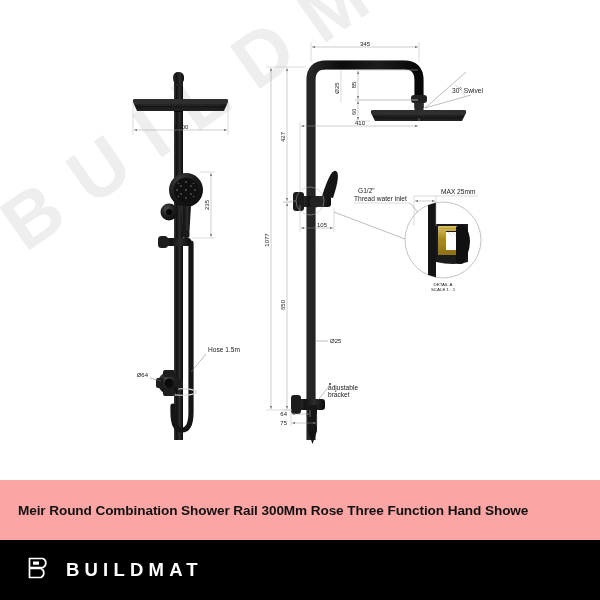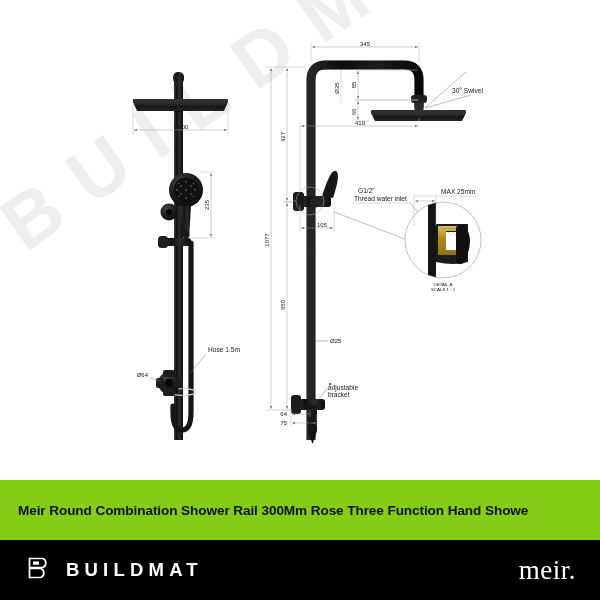--- a/index.html
+++ b/index.html
@@ -49,21 +49,21 @@
     width: 600px; height: 480px;
     z-index: 10;
   }
   #drawing svg { display: block; }
 
   
   #title-bar {
     position: absolute;
     left: 0; top: 480px;
     width: 600px; height: 60px;
-    background: #84cc16;
+    background: #fca5a5;
     z-index: 20;
     display: flex;
     align-items: center;
   }
   #product-title {
     font-family: "Liberation Sans", sans-serif;
     font-size: 13.6px;
     font-weight: 700;
     color: #111111;
     white-space: nowrap;
@@ -431,16 +431,15 @@
       <span id="buildmat-mark">
         <svg width="26" height="22" viewBox="0 0 26 22" xmlns="http://www.w3.org/2000/svg">
           <path d="M1.5,1.5 L15,1.5 a5,5 0 0 1 0,9 L1.5,10.5 z" fill="none" stroke="#ffffff" stroke-width="1.7"></path>
           <path d="M1.5,11.5 L13,11.5 a5,5 0 0 1 0,9 L1.5,20.5 z" fill="none" stroke="#ffffff" stroke-width="1.7"></path>
           <rect x="5" y="4.5" width="6" height="3.2" fill="#ffffff"></rect>
         </svg>
       </span>
       <span id="buildmat-word">BUILDMAT</span>
     </div>
 
-    <div id="meir-logo">meir.</div>
   </div>
 
 </div>
 
 </body></html>

